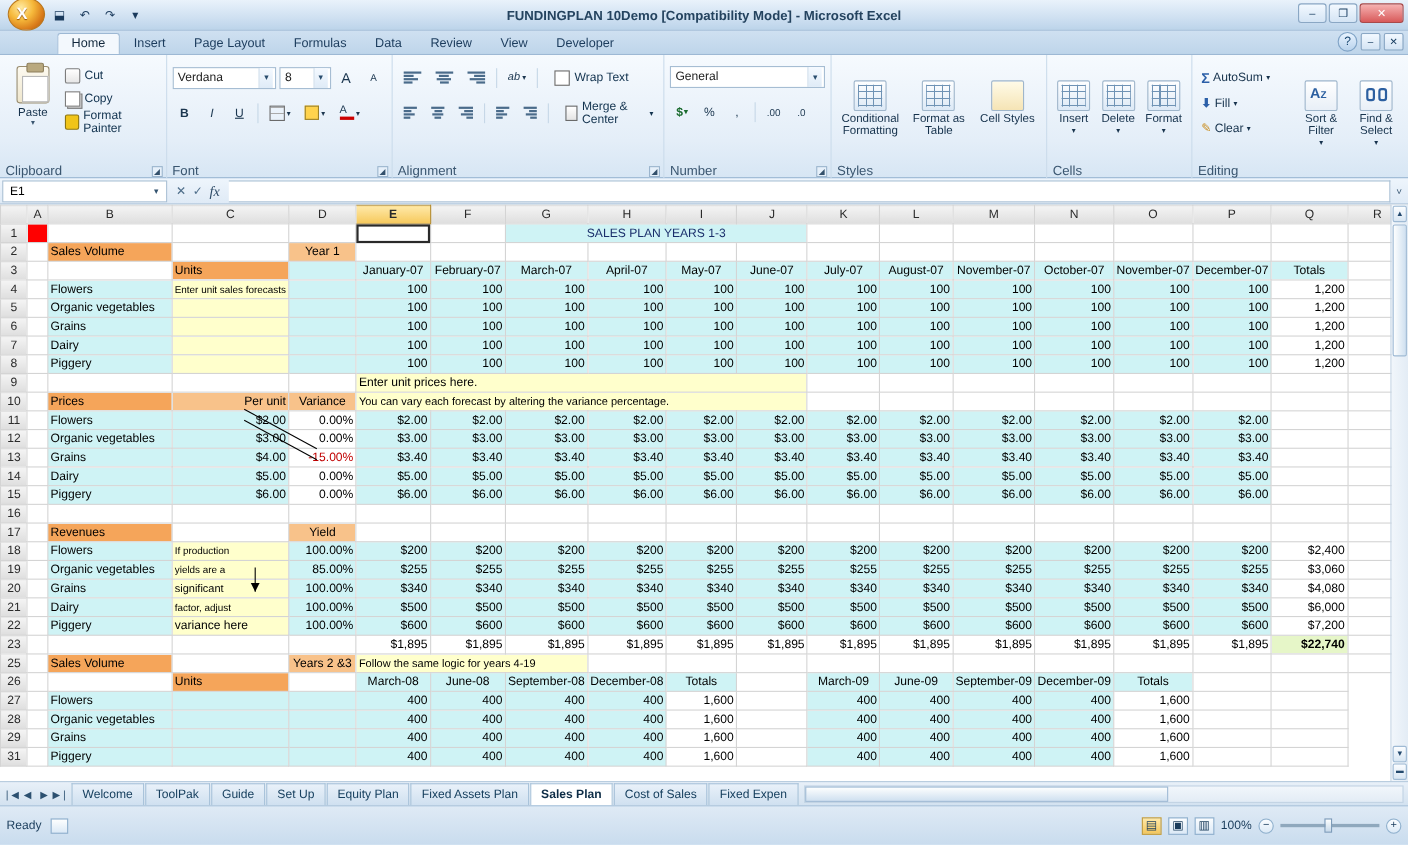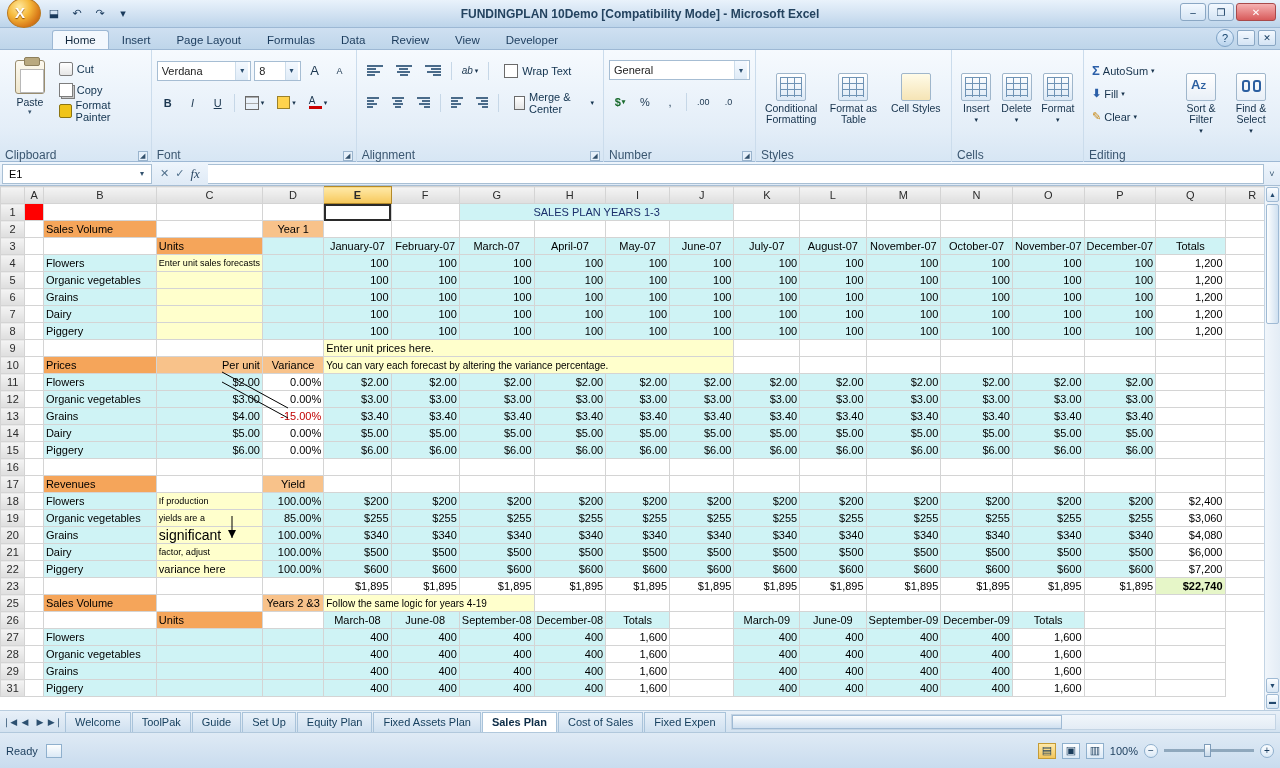--- a/index.html
+++ b/index.html
@@ -946,21 +946,21 @@
         <td class="cyan cell-r">$255</td>
         <td class="cyan cell-r">$255</td>
         <td class="cyan cell-r">$255</td>
         <td class="cell-r">$3,060</td>
         <td></td>
       </tr>
       <tr>
         <td class="rowhead">20</td>
         <td></td>
         <td class="cyan cell-l">Grains</td>
-        <td class="yellow" style="font-size:14px;">significant</td>
+        <td class="yellow" style="font-size:10px;">significant</td>
         <td class="cyan cell-r">100.00%</td>
         <td class="cyan cell-r">$340</td>
         <td class="cyan cell-r">$340</td>
         <td class="cyan cell-r">$340</td>
         <td class="cyan cell-r">$340</td>
         <td class="cyan cell-r">$340</td>
         <td class="cyan cell-r">$340</td>
         <td class="cyan cell-r">$340</td>
         <td class="cyan cell-r">$340</td>
         <td class="cyan cell-r">$340</td>

